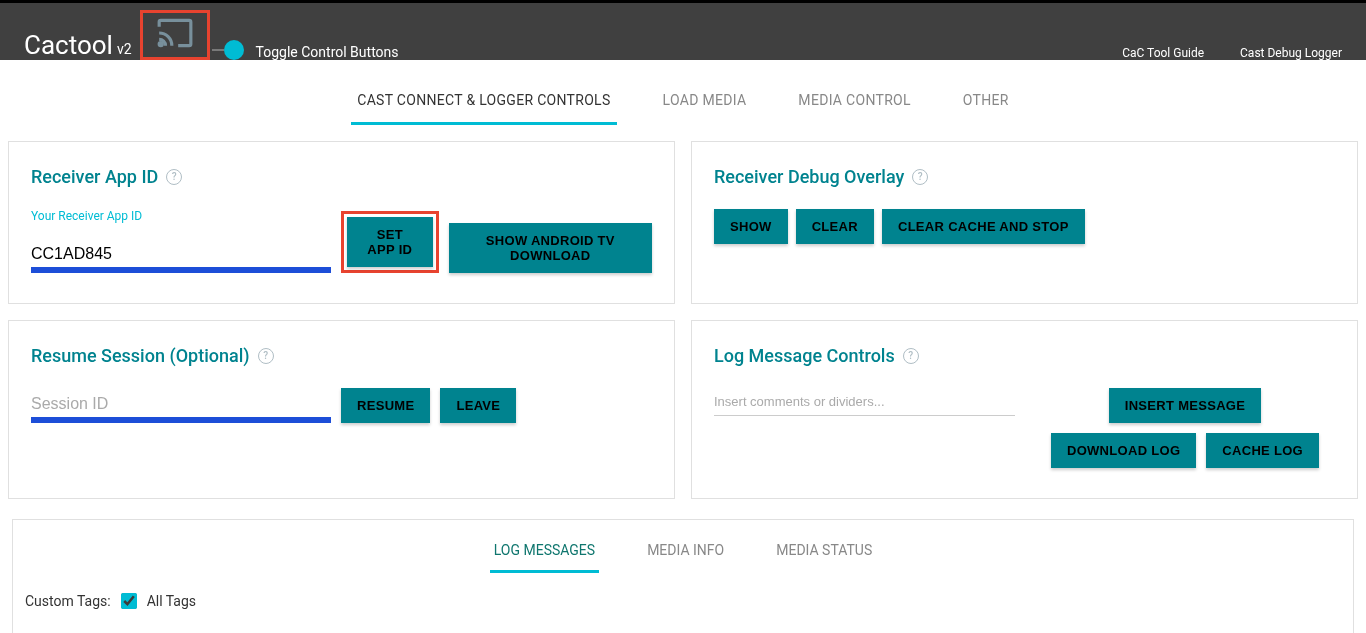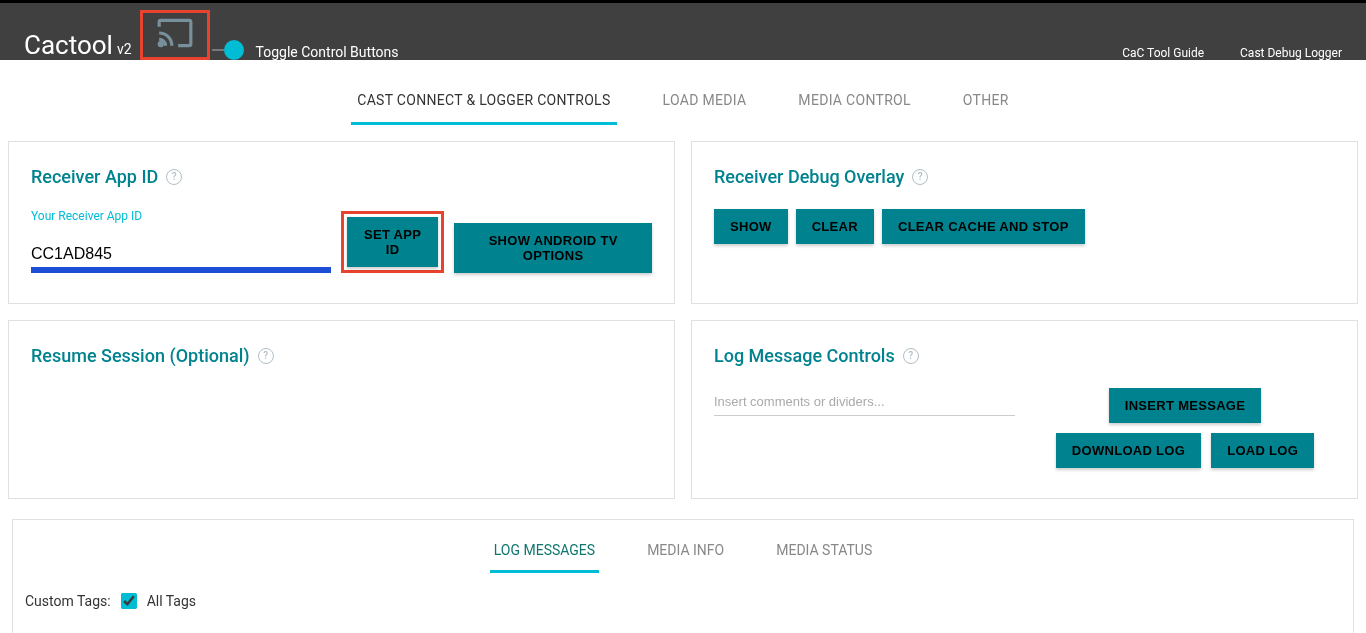--- a/index.html
+++ b/index.html
@@ -87,54 +87,61 @@
       <span class="help-icon">?</span>
     </div>
     <div class="field-row">
       <div class="field">
         <label class="field-label">Your Receiver App ID</label>
         <input class="field-input" value="CC1AD845" style="">
       </div>
       <span class="highlight-box">
         <button class="btn">SET APP ID</button>
       </span>
-      <button class="btn">SHOW ANDROID TV OPTIONS</button>
+      <button class="btn">SHOW ANDROID TV DOWNLOAD</button>
     </div>
   </div>
 
   <div class="card">
     <div class="card-title">
       <span>Receiver Debug Overlay</span>
       <span class="help-icon">?</span>
     </div>
     <div class="btn-row">
       <button class="btn">SHOW</button>
       <button class="btn">CLEAR</button>
       <button class="btn">CLEAR CACHE AND STOP</button>
     </div>
   </div>
 
   <div class="card">
     <div class="card-title">
       <span>Resume Session (Optional)</span>
       <span class="help-icon">?</span>
     </div>
+    <div class="field-row">
+      <div class="field">
+        <input class="field-input" placeholder="Session ID" style="">
+      </div>
+      <button class="btn">RESUME</button>
+      <button class="btn">LEAVE</button>
+    </div>
   </div>
 
   <div class="card log-card">
     <div class="card-title">
       <span>Log Message Controls</span>
       <span class="help-icon">?</span>
     </div>
     <div class="log-row">
       <input class="log-input" placeholder="Insert comments or dividers..." style="">
       <div class="log-btns">
         <button class="btn">INSERT MESSAGE</button>
         <button class="btn">DOWNLOAD LOG</button>
-        <button class="btn">LOAD LOG</button>
+        <button class="btn">CACHE LOG</button>
       </div>
     </div>
   </div>
 
 </div>
 
 <div class="bottom-panel">
   <div class="bottom-tabs">
     <div class="bottom-tab active">LOG MESSAGES</div>
     <div class="bottom-tab">MEDIA INFO</div>

